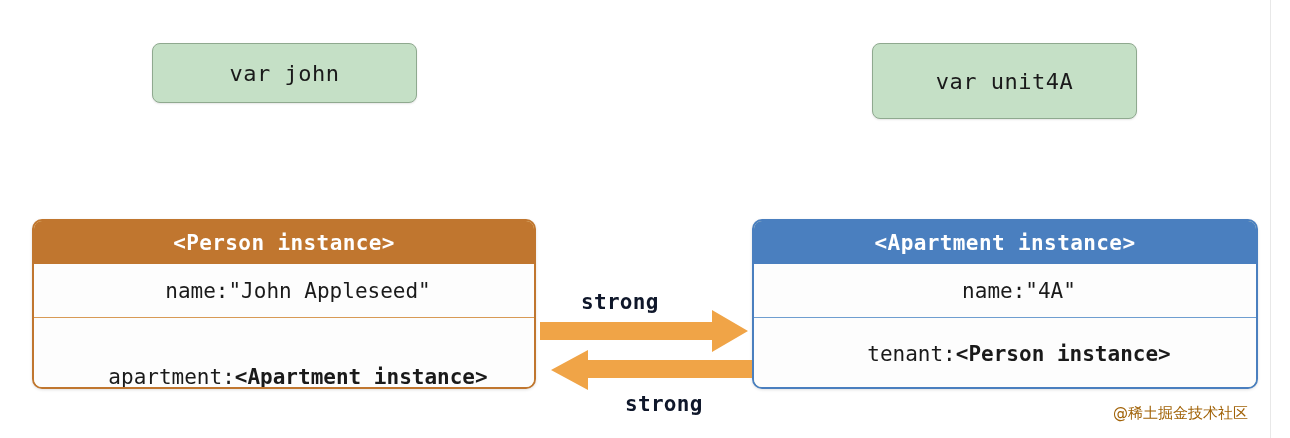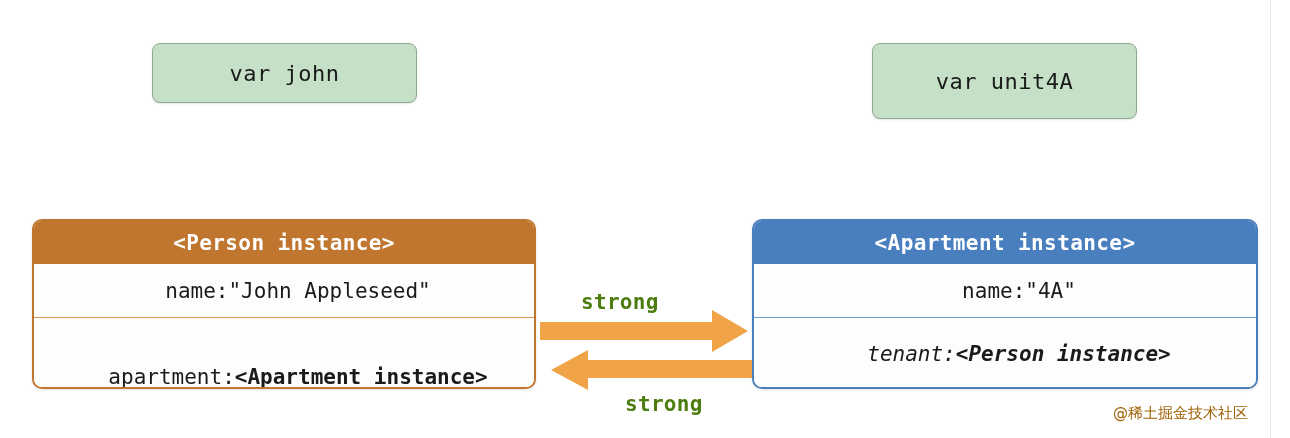--- a/index.html
+++ b/index.html
@@ -92,37 +92,37 @@
   }
   #person-box .instance-header { background: #c0762f; }
   #person-box .row-bottom { border-top: 1.5px solid #d89a55; align-items: flex-end; }
 
   
   #apartment-box {
     left: 752px; top: 219px; width: 506px; height: 170px;
     border: 2px solid #4a7fbf;
   }
   #apartment-box .instance-header { background: #4a7fbf; }
-  #apartment-box .row-bottom { border-top: 1.5px solid #6f9ed0; font-style: italic; }
+  #apartment-box .row-bottom { border-top: 1.5px solid #6f9ed0; }
 
   
   .arrow-svg {
     position: absolute;
     left: 0;
     top: 0;
     width: 1290px;
     height: 438px;
     pointer-events: none;
   }
   .arrow-label {
     position: absolute;
     font-family: "DejaVu Sans Mono", monospace;
     font-size: 21px;
     font-weight: bold;
-    color: #4d7c0f;
+    color: #0f172a;
     letter-spacing: 0.3px;
     white-space: nowrap;
   }
   #label-strong-top    { left: 581px; top: 290px; }
   #label-strong-bottom { left: 625px; top: 392px; }
 
   
   .watermark {
     position: absolute;
     left: 1113px;

